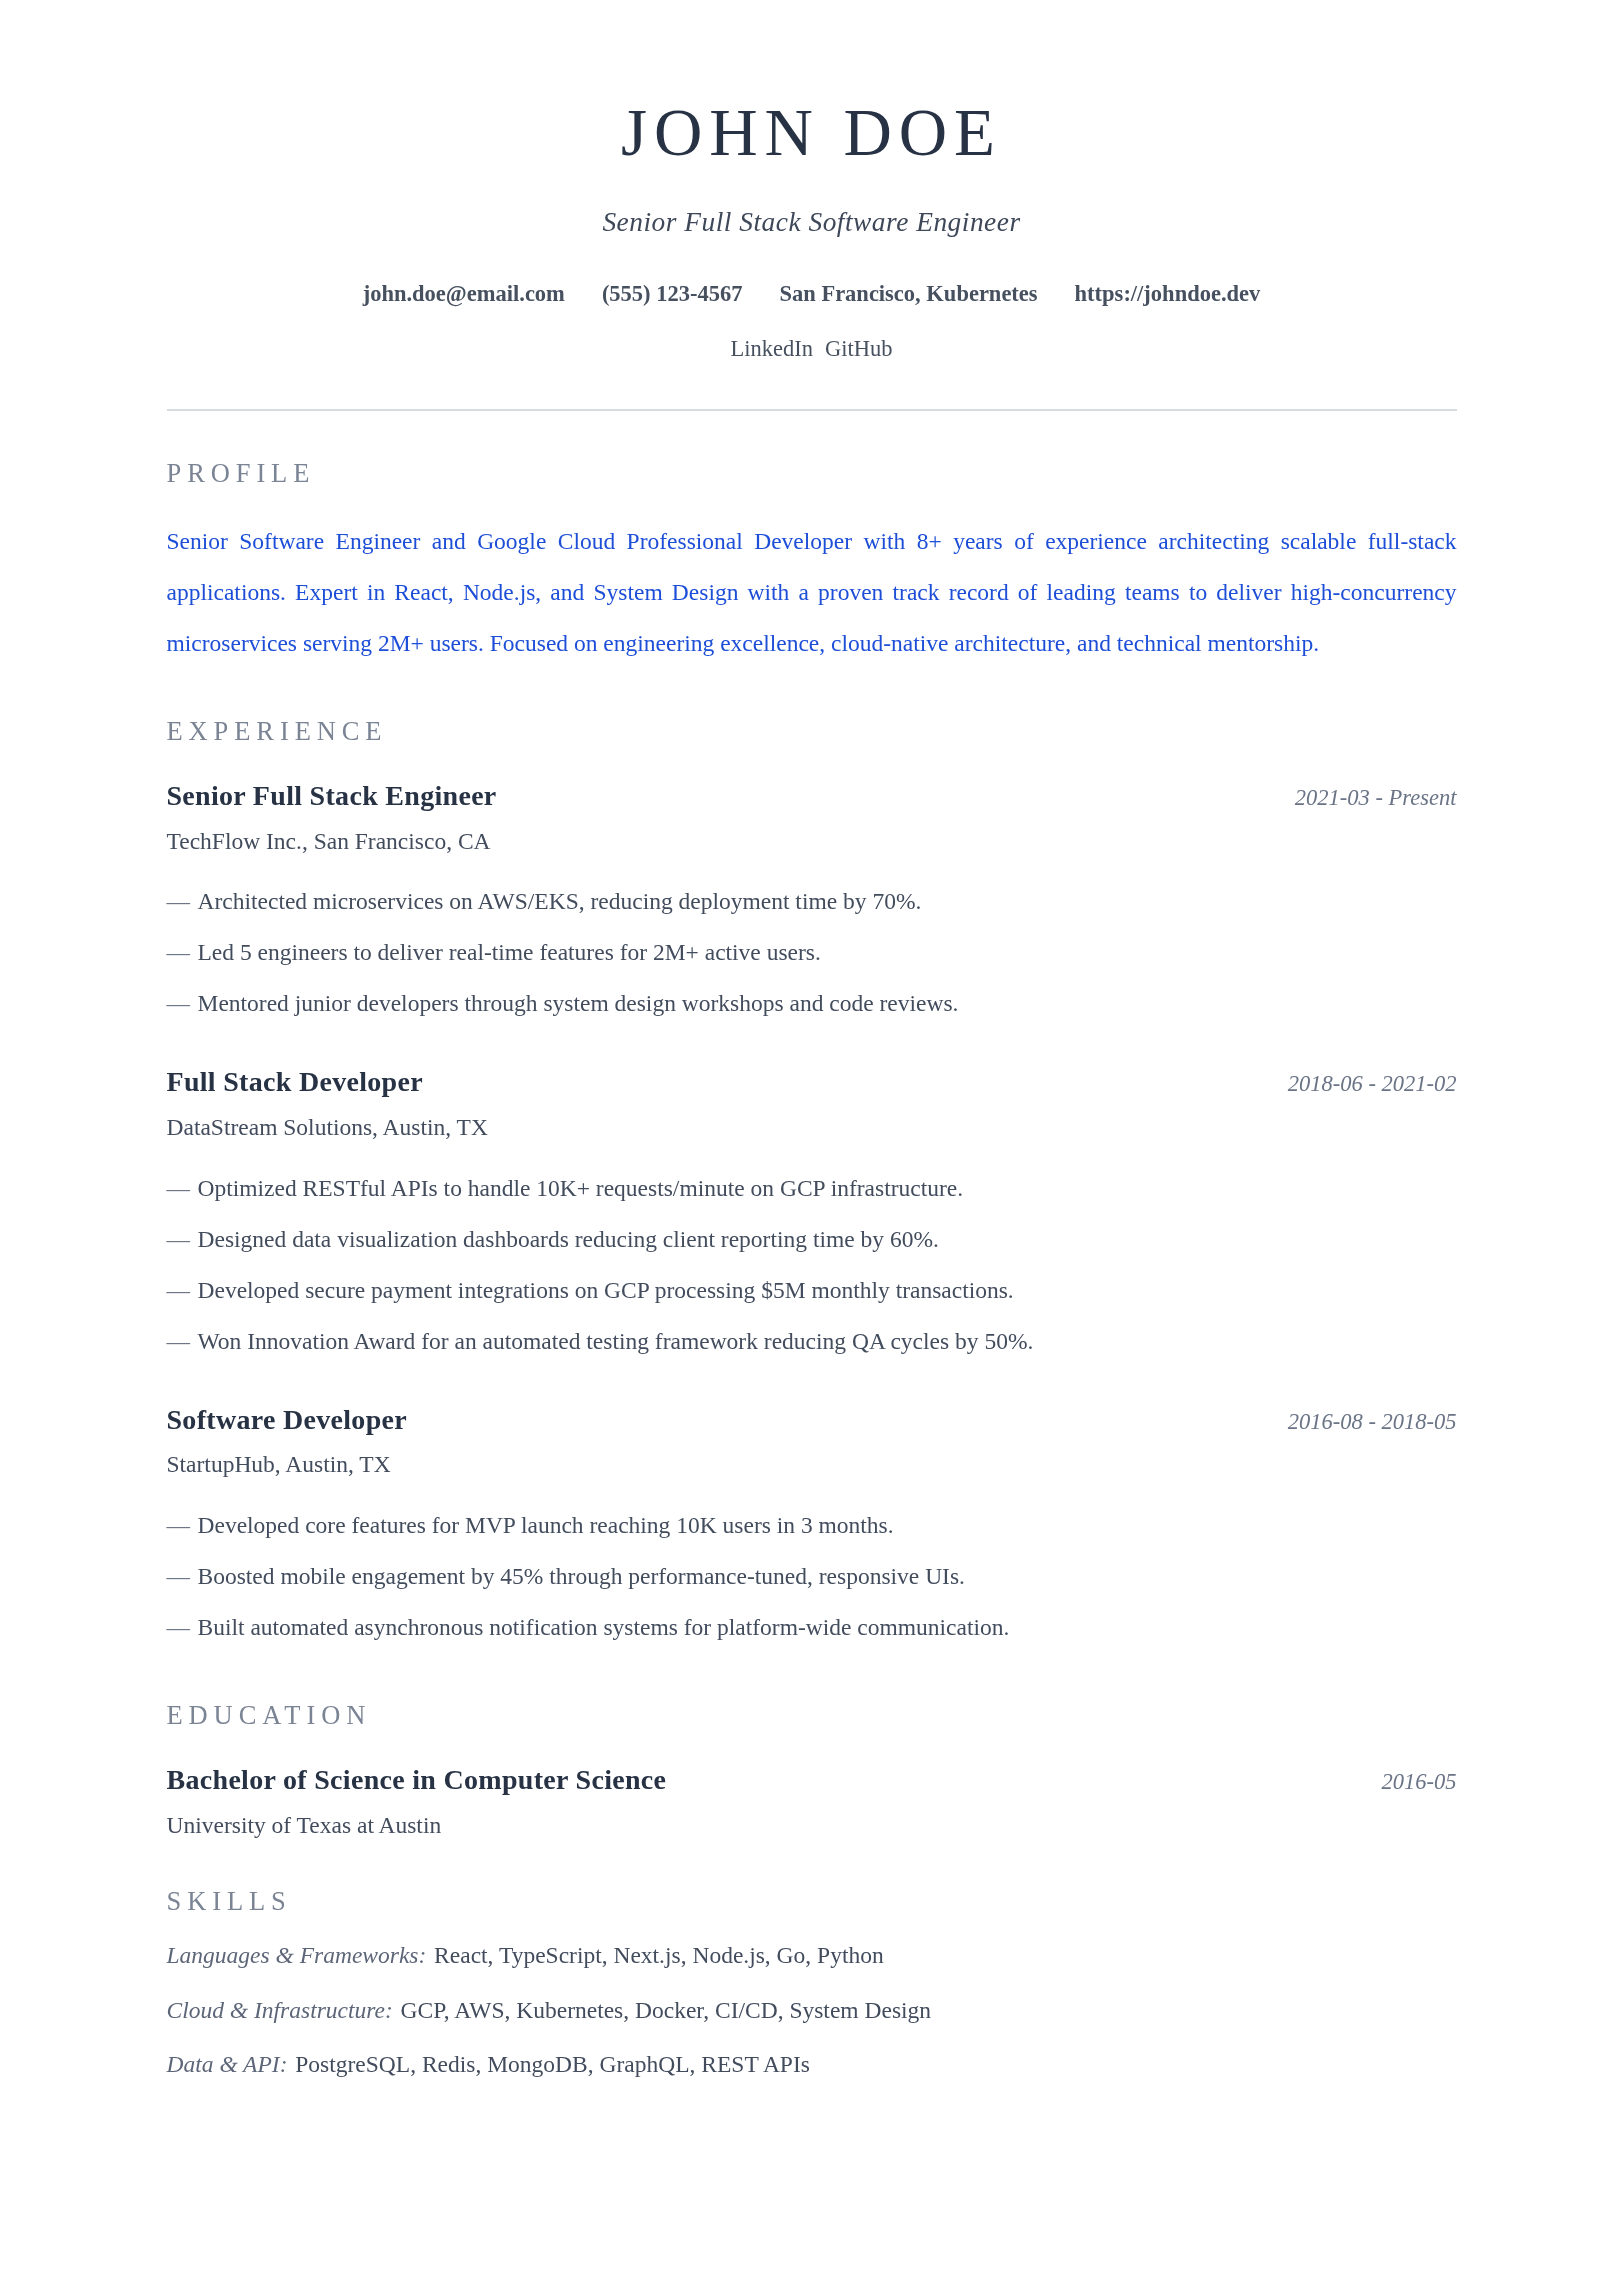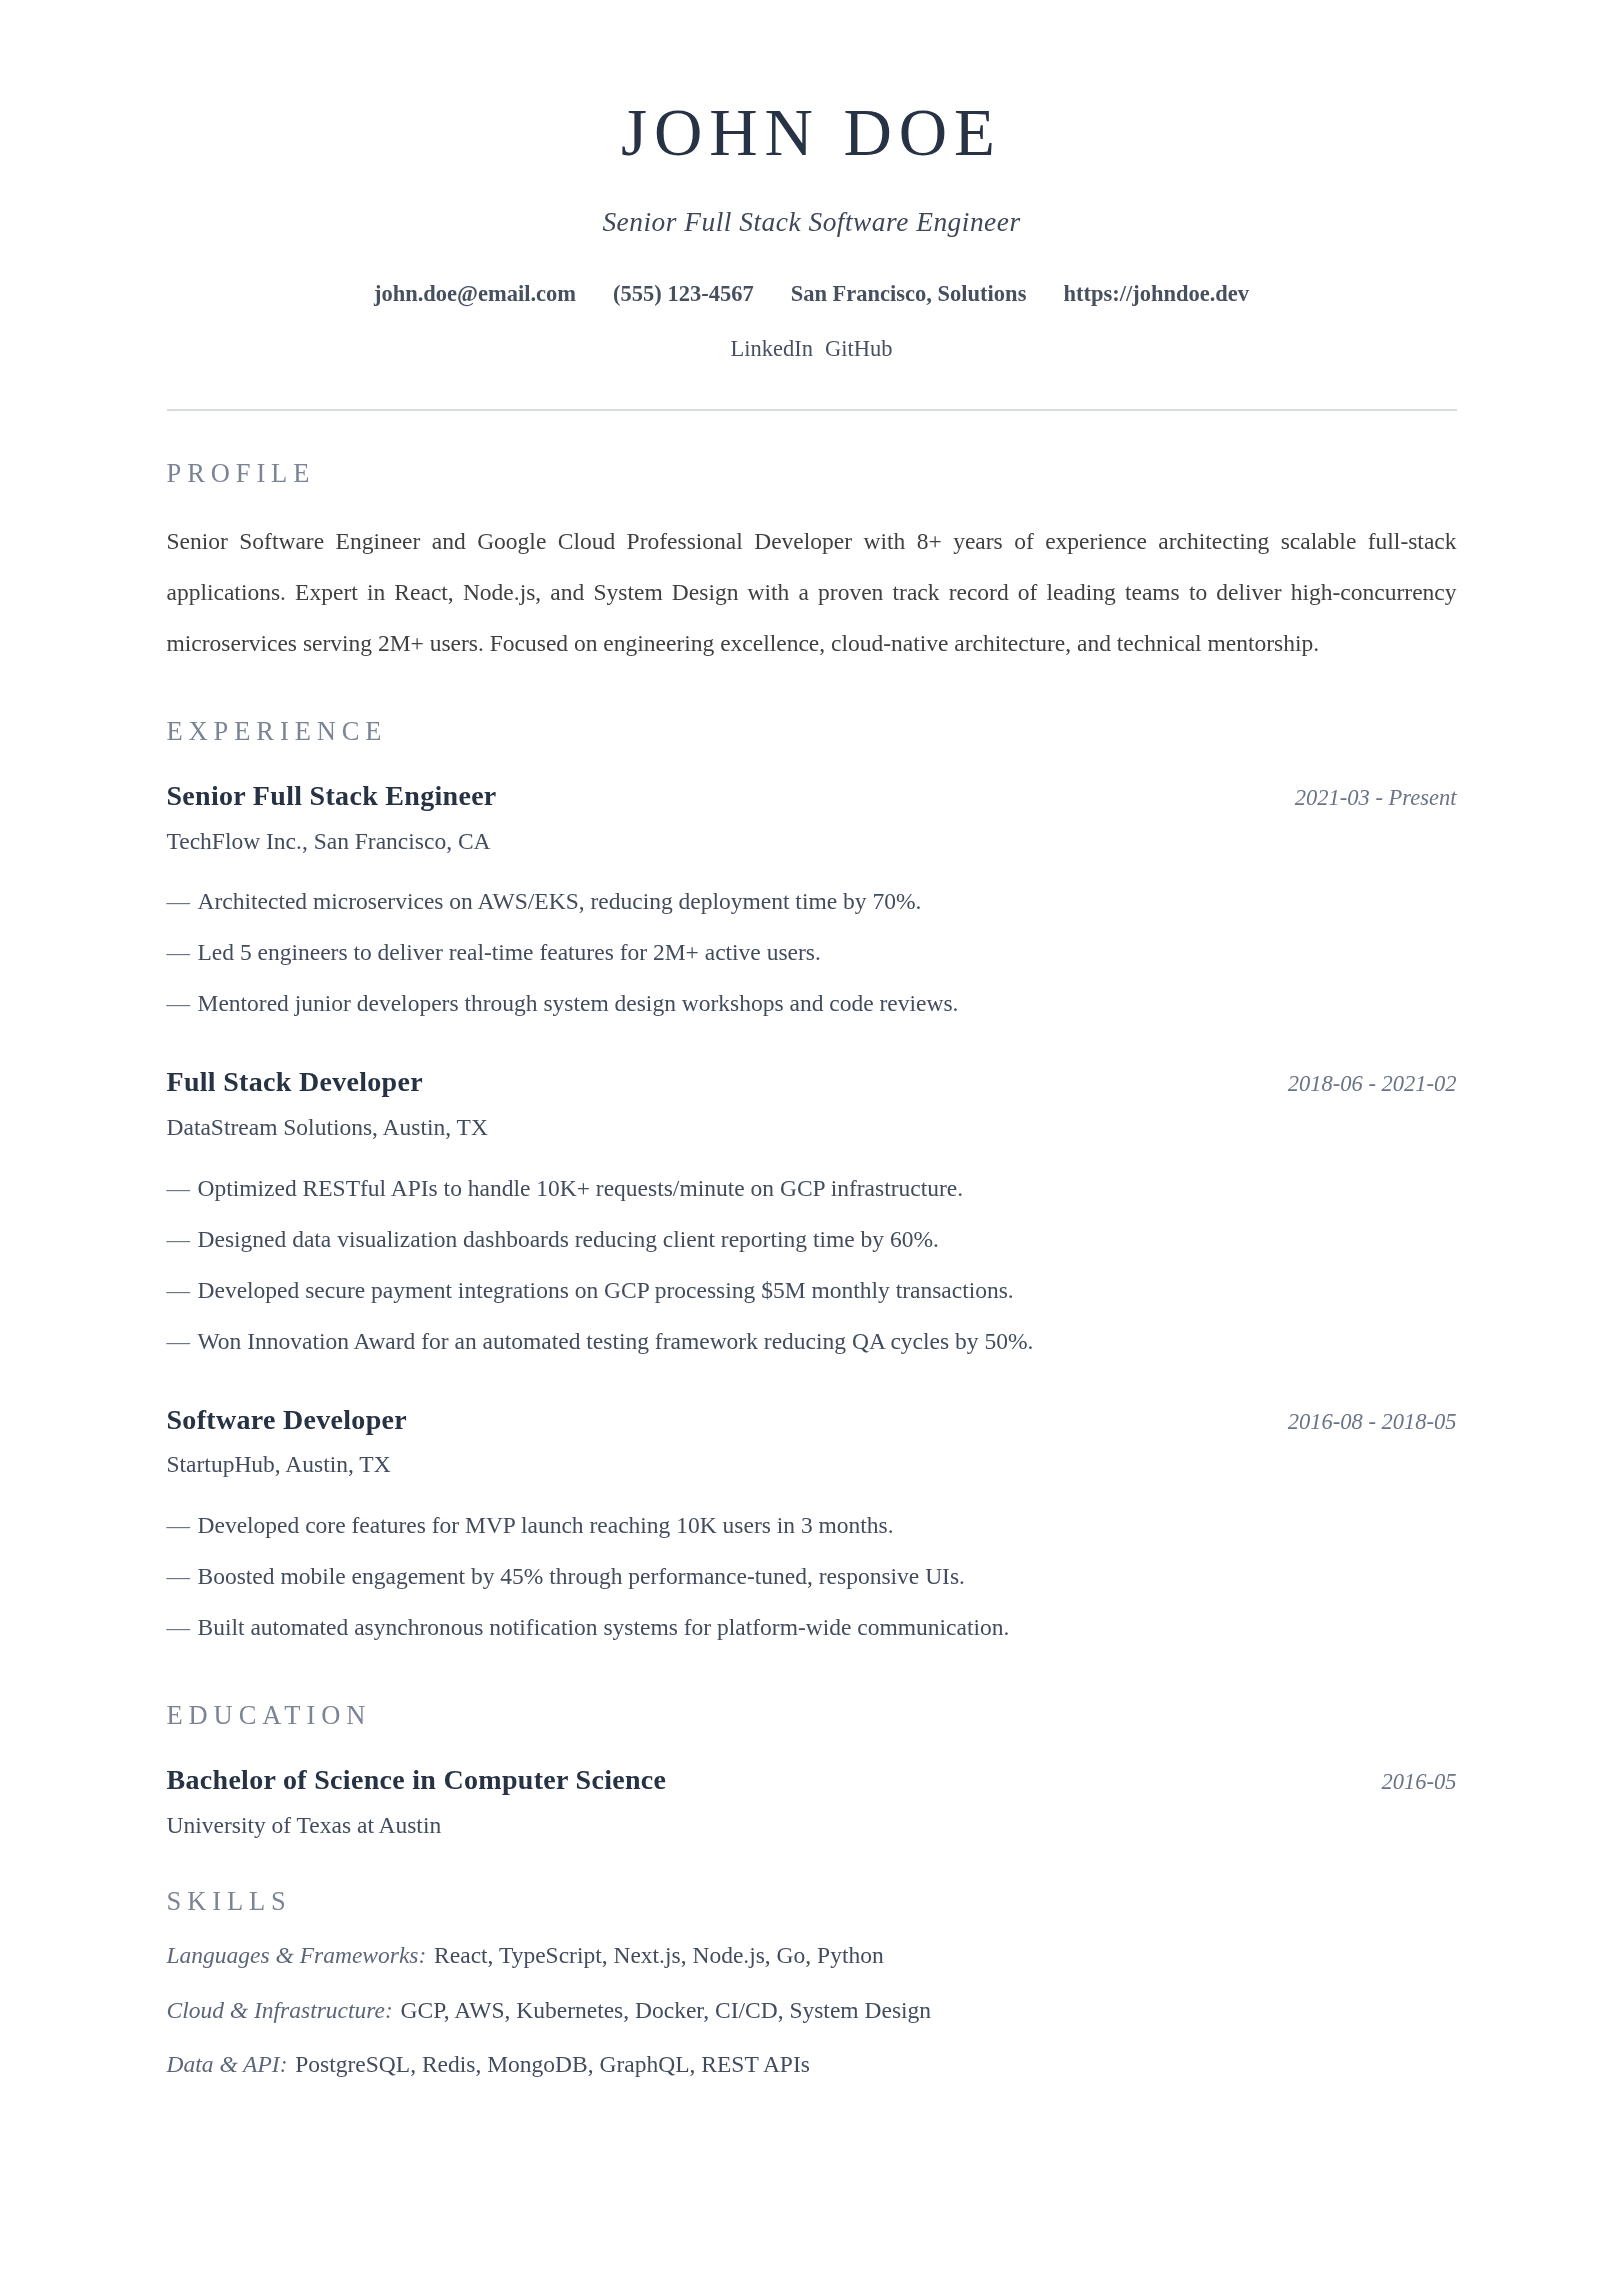--- a/index.html
+++ b/index.html
@@ -79,21 +79,21 @@
     letter-spacing: 5.9px;
     color: #7b8494;
     text-transform: uppercase;
   }
 
   .profile-text {
     margin-top: 27.4px;
     font-size: 23.5px;
     line-height: 51px;
     text-align: justify;
-    color: #404040;
+    color: #1d4ed8;
   }
 
   
   .job { margin-top: 37px; }
   .job:first-of-type { margin-top: 33px; }
 
   .job-header {
     display: flex;
     justify-content: space-between;
     align-items: baseline;
@@ -167,21 +167,21 @@
 
 <div class="page">
 
   <header class="header">
     <h1 class="person-name">JOHN DOE</h1>
     <div class="person-title">Senior Full Stack Software Engineer</div>
 
     <div class="contact-row">
       <a class="contact-item">john.doe@email.com</a>
       <span class="contact-item">(555) 123-4567</span>
-      <span class="contact-item">San Francisco, Solutions</span>
+      <span class="contact-item">San Francisco, Kubernetes</span>
       <a class="contact-item">https://johndoe.dev</a>
     </div>
 
     <div class="links-row">
       <a>LinkedIn</a>
       <a>GitHub</a>
     </div>
   </header>
 
   <hr class="header-divider">

